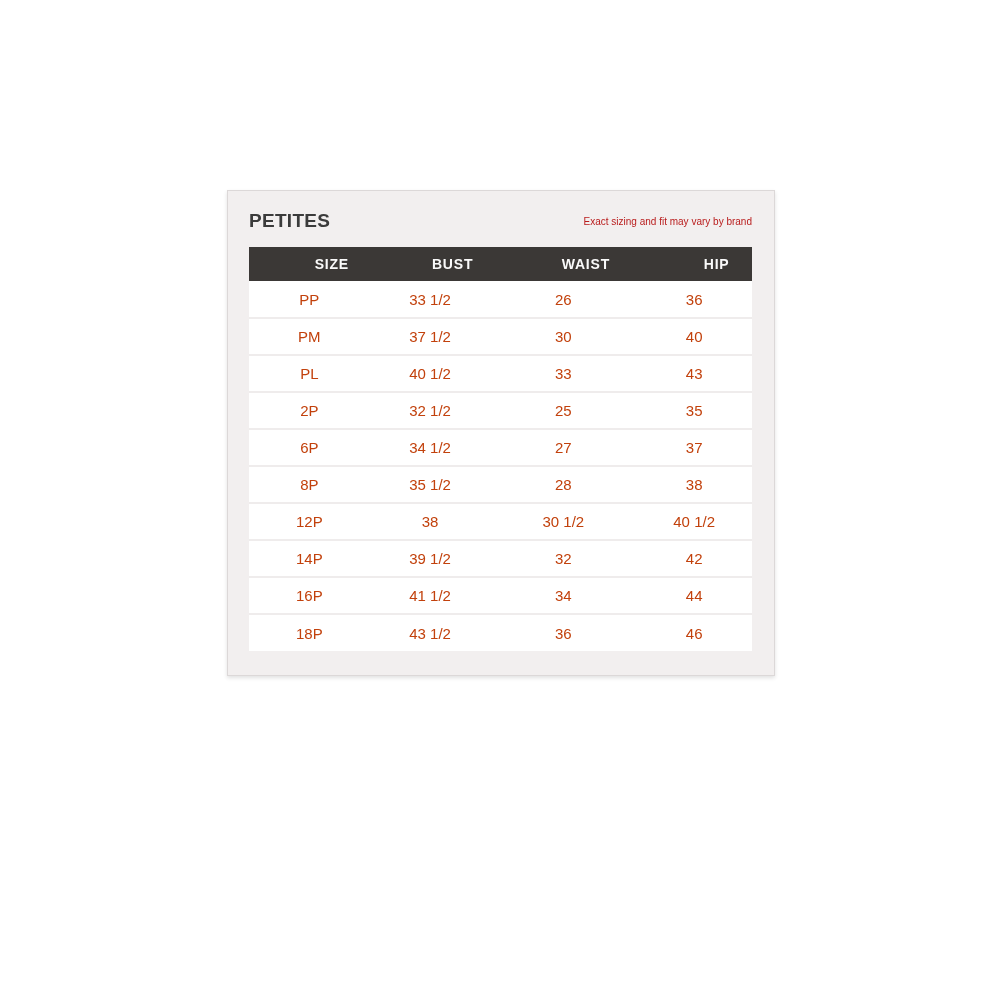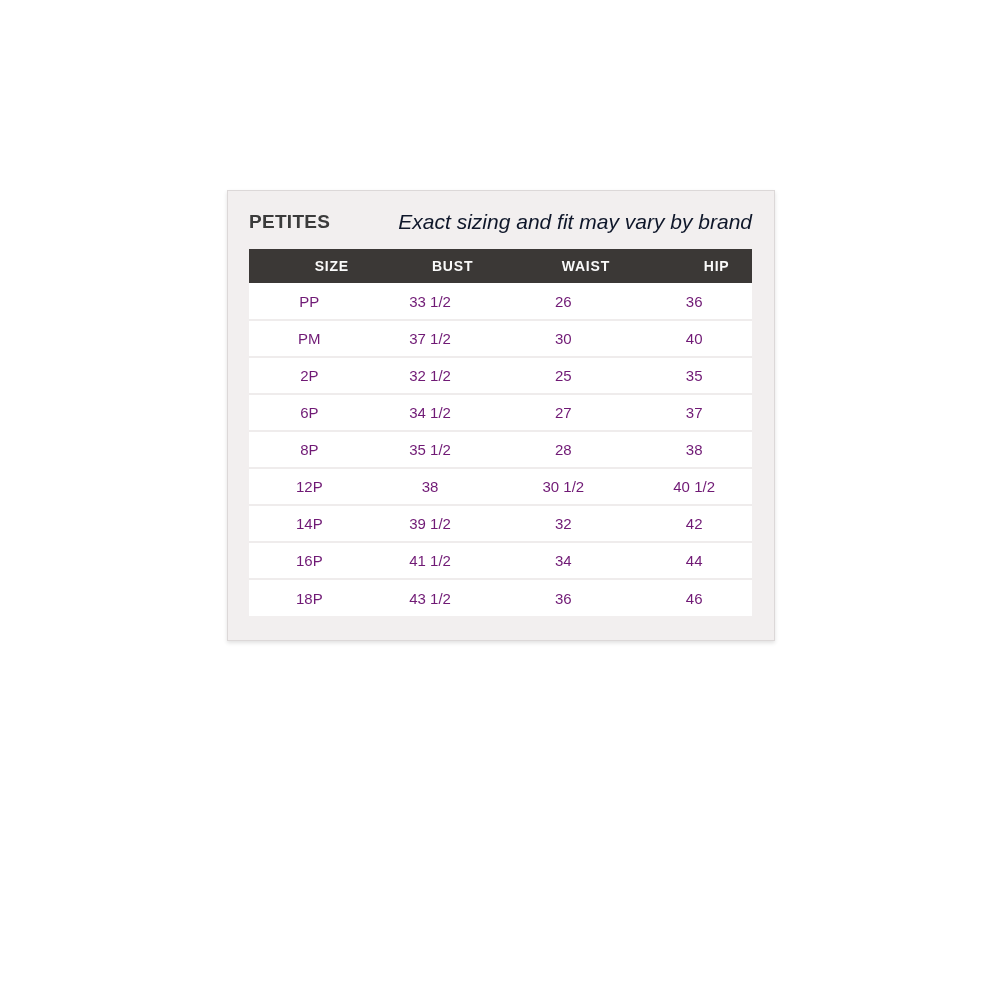--- a/index.html
+++ b/index.html
@@ -26,23 +26,22 @@
     margin-bottom: 15px;
     padding-top: 2px;
   }
   .card-title {
     font-size: 19px;
     font-weight: bold;
     color: #3b3b3b;
     letter-spacing: 0.3px;
   }
   .card-note {
-    font-size: 21px;
-    color: #0f172a;
-    font-style: italic;
+    font-size: 10px;
+    color: #b91c1c;
   }
   table.size-chart {
     width: 100%;
     border-collapse: collapse;
     table-layout: fixed;
   }
   table.size-chart col.c1 { width: 24%; }
   table.size-chart col.c2 { width: 24%; }
   table.size-chart col.c3 { width: 29%; }
   table.size-chart col.c4 { width: 23%; }
@@ -52,21 +51,21 @@
     font-size: 14px;
     font-weight: bold;
     letter-spacing: 0.8px;
     height: 34px;
     text-align: center;
     vertical-align: middle;
     padding-left: 45px;
   }
   table.size-chart tbody td {
     background: #ffffff;
-    color: #701a75;
+    color: #c2410c;
     font-size: 15px;
     height: 37px;
     text-align: center;
     vertical-align: middle;
     border-bottom: 2px solid #efecec;
   }
   table.size-chart tbody tr:last-child td {
     border-bottom: none;
   }
 </style>
@@ -98,20 +97,26 @@
           <td>PP</td>
           <td>33 1/2</td>
           <td>26</td>
           <td>36</td>
         </tr>
         <tr>
           <td>PM</td>
           <td>37 1/2</td>
           <td>30</td>
           <td>40</td>
+        </tr>
+        <tr>
+          <td>PL</td>
+          <td>40 1/2</td>
+          <td>33</td>
+          <td>43</td>
         </tr>
         <tr>
           <td>2P</td>
           <td>32 1/2</td>
           <td>25</td>
           <td>35</td>
         </tr>
         <tr>
           <td>6P</td>
           <td>34 1/2</td>

